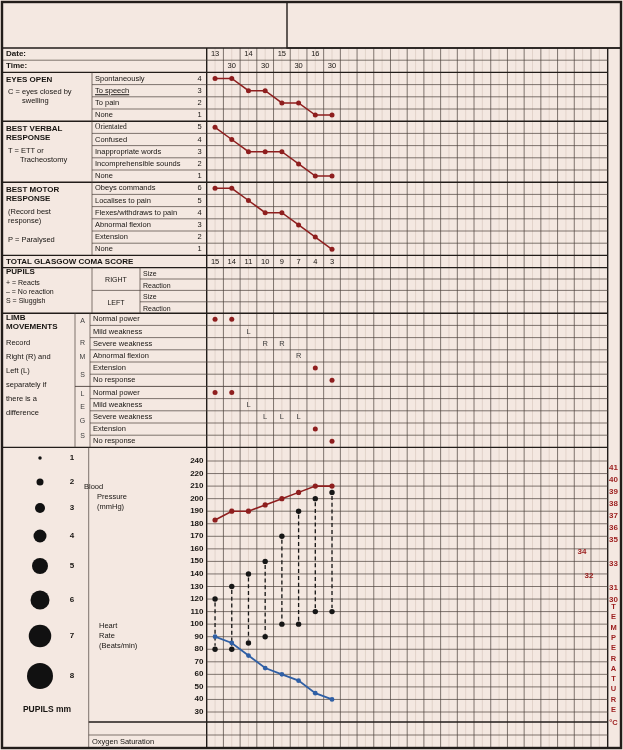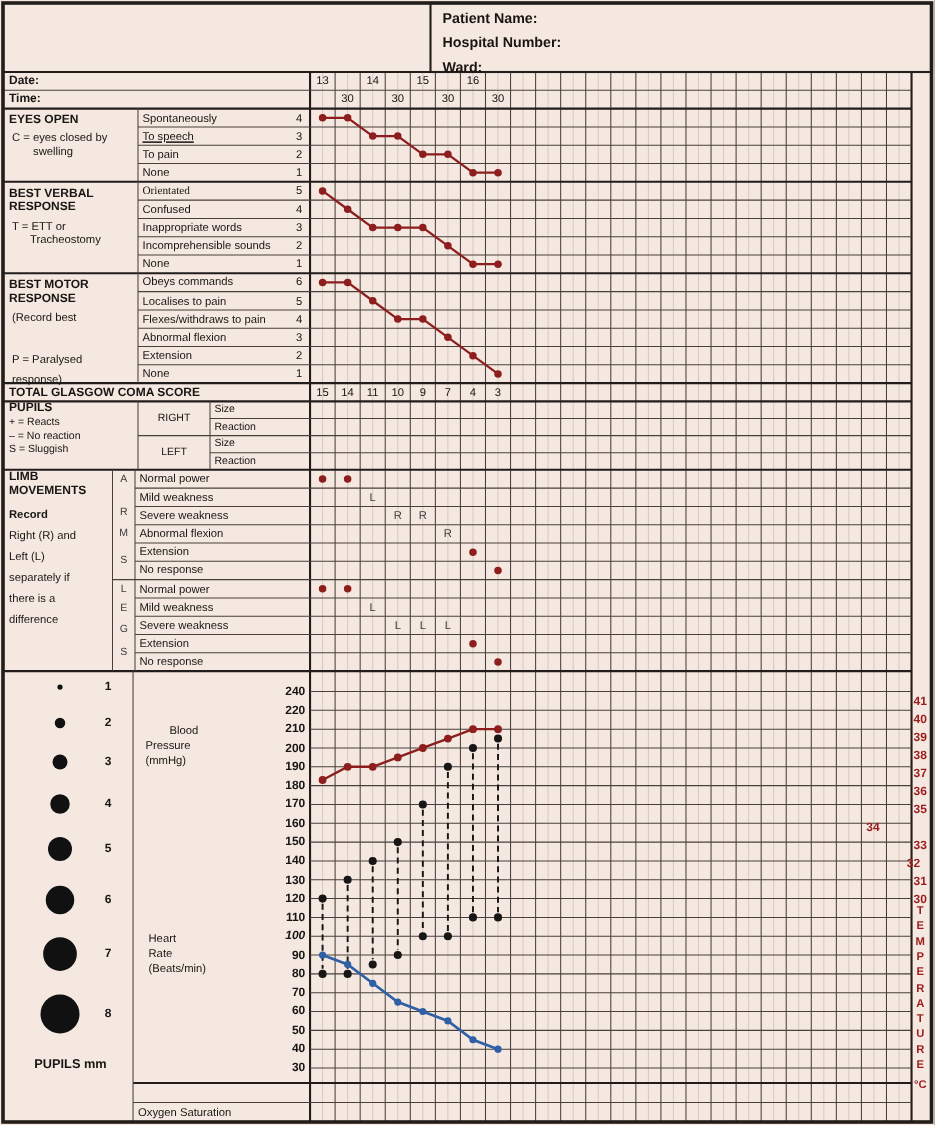--- a/index.html
+++ b/index.html
@@ -224,25 +224,20 @@
         <circle cx="40" cy="458" r="1.75" fill="#111"></circle>
         <circle cx="40" cy="482" r="3.5" fill="#111"></circle>
         <circle cx="40" cy="508" r="5" fill="#111"></circle>
         <circle cx="40" cy="536" r="6.5" fill="#111"></circle>
         <circle cx="40" cy="566" r="8" fill="#111"></circle>
         <circle cx="40" cy="600" r="9.5" fill="#111"></circle>
         <circle cx="40" cy="636" r="11.25" fill="#111"></circle>
         <circle cx="40" cy="676" r="13" fill="#111"></circle>
       </g>
     </svg>
-  <div id="patient-box">
-    <div class="pf" style="top:6px">Patient Name:</div>
-    <div class="pf" style="top:22px">Hospital Number:</div>
-    <div class="pf" style="top:39px">Ward:</div>
-  </div>
   <div id="text-layer">
       <div class="t b s8" style="left: 6px; top: 54.1px;">Date:</div>
       <div class="t b s8" style="left: 6px; top: 66.3px;">Time:</div>
       <div class="t tc" style="left: 215.054px; top: 54.1px;">13</div>
       <div class="t tc" style="left: 248.47px; top: 54.1px;">14</div>
       <div class="t tc" style="left: 281.886px; top: 54.1px;">15</div>
       <div class="t tc" style="left: 315.302px; top: 54.1px;">16</div>
       <div class="t tc" style="left: 231.762px; top: 66.3px;">30</div>
       <div class="t tc" style="left: 265.178px; top: 66.3px;">30</div>
       <div class="t tc" style="left: 298.594px; top: 66.3px;">30</div>
@@ -268,21 +263,21 @@
       <div class="t tc" style="left: 199.5px; top: 139.5px;">4</div>
       <div class="t " style="left: 95px; top: 151.7px;">Inappropriate words</div>
       <div class="t tc" style="left: 199.5px; top: 151.7px;">3</div>
       <div class="t " style="left: 95px; top: 163.9px;">Incomprehensible sounds</div>
       <div class="t tc" style="left: 199.5px; top: 163.9px;">2</div>
       <div class="t " style="left: 95px; top: 176.1px;">None</div>
       <div class="t tc" style="left: 199.5px; top: 176.1px;">1</div>
       <div class="t b s8" style="left: 6px; top: 190px;">BEST MOTOR</div>
       <div class="t b s8" style="left: 6px; top: 199px;">RESPONSE</div>
       <div class="t " style="left: 8px; top: 212px;">(Record best</div>
-      <div class="t " style="left: 8px; top: 221px; margin-top: 32px;">response)</div>
+      <div class="t " style="left: 8px; top: 221px;">response)</div>
       <div class="t " style="left: 8px; top: 240px;">P = Paralysed</div>
       <div class="t " style="left: 95px; top: 188.3px;">Obeys commands</div>
       <div class="t tc" style="left: 199.5px; top: 188.3px;">6</div>
       <div class="t " style="left: 95px; top: 200.5px;">Localises to pain</div>
       <div class="t tc" style="left: 199.5px; top: 200.5px;">5</div>
       <div class="t " style="left: 95px; top: 212.7px;">Flexes/withdraws to pain</div>
       <div class="t tc" style="left: 199.5px; top: 212.7px;">4</div>
       <div class="t " style="left: 95px; top: 224.9px;">Abnormal flexion</div>
       <div class="t tc" style="left: 199.5px; top: 224.9px;">3</div>
       <div class="t " style="left: 95px; top: 237.1px;">Extension</div>
@@ -303,21 +298,21 @@
       <div class="t s7" style="left: 6px; top: 290.5px;">– = No reaction</div>
       <div class="t s7" style="left: 6px; top: 299.5px;">S = Sluggish</div>
       <div class="t s7 tc" style="left: 116px; top: 279px;">RIGHT</div>
       <div class="t s7 tc" style="left: 116px; top: 301.8px;">LEFT</div>
       <div class="t s7" style="left: 143px; top: 273.3px;">Size</div>
       <div class="t s7" style="left: 143px; top: 284.7px;">Reaction</div>
       <div class="t s7" style="left: 143px; top: 296.1px;">Size</div>
       <div class="t s7" style="left: 143px; top: 307.5px;">Reaction</div>
       <div class="t b s8" style="left: 6px; top: 318px;">LIMB</div>
       <div class="t b s8" style="left: 6px; top: 327px;">MOVEMENTS</div>
-      <div class="t " style="left: 6px; top: 343px; font-weight: bold;">Record</div>
+      <div class="t " style="left: 6px; top: 343px;">Record</div>
       <div class="t " style="left: 6px; top: 357px;">Right (R) and</div>
       <div class="t " style="left: 6px; top: 371px;">Left (L)</div>
       <div class="t " style="left: 6px; top: 385px;">separately if</div>
       <div class="t " style="left: 6px; top: 399px;">there is a</div>
       <div class="t " style="left: 6px; top: 413px;">difference</div>
       <div class="t s7 gray tc" style="left: 82.5px; top: 319.5px;">A</div>
       <div class="t s7 gray tc" style="left: 82.5px; top: 342px;">R</div>
       <div class="t s7 gray tc" style="left: 82.5px; top: 356px;">M</div>
       <div class="t s7 gray tc" style="left: 82.5px; top: 374px;">S</div>
       <div class="t s7 gray tc" style="left: 82.5px; top: 392.5px;">L</div>
@@ -336,57 +331,57 @@
       <div class="t " style="left: 93px; top: 429.1px;">Extension</div>
       <div class="t " style="left: 93px; top: 441.3px;">No response</div>
       <div class="t gray tc" style="left: 248.47px; top: 331.5px;">L</div>
       <div class="t gray tc" style="left: 265.178px; top: 343.7px;">R</div>
       <div class="t gray tc" style="left: 281.886px; top: 343.7px;">R</div>
       <div class="t gray tc" style="left: 298.594px; top: 355.9px;">R</div>
       <div class="t gray tc" style="left: 248.47px; top: 404.7px;">L</div>
       <div class="t gray tc" style="left: 265.178px; top: 416.9px;">L</div>
       <div class="t gray tc" style="left: 281.886px; top: 416.9px;">L</div>
       <div class="t gray tc" style="left: 298.594px; top: 416.9px;">L</div>
-      <div class="t " style="left: 113px; top: 487px;">Blood</div>
+      <div class="t " style="left: 84px; top: 487px;">Blood</div>
       <div class="t " style="left: 97px; top: 497px;">Pressure</div>
       <div class="t " style="left: 97px; top: 507px;">(mmHg)</div>
       <div class="t " style="left: 99px; top: 626px;">Heart</div>
       <div class="t " style="left: 99px; top: 636px;">Rate</div>
       <div class="t " style="left: 99px; top: 646px;">(Beats/min)</div>
       <div class="t b s8 tr" style="width: 34px; left: 169.5px; top: 461px;">240</div>
       <div class="t b s8 tr" style="width: 34px; left: 169.5px; top: 473.55px;">220</div>
       <div class="t b s8 tr" style="width: 34px; left: 169.5px; top: 486.1px;">210</div>
       <div class="t b s8 tr" style="width: 34px; left: 169.5px; top: 498.65px;">200</div>
       <div class="t b s8 tr" style="width: 34px; left: 169.5px; top: 511.2px;">190</div>
       <div class="t b s8 tr" style="width: 34px; left: 169.5px; top: 523.75px;">180</div>
       <div class="t b s8 tr" style="width: 34px; left: 169.5px; top: 536.3px;">170</div>
       <div class="t b s8 tr" style="width: 34px; left: 169.5px; top: 548.85px;">160</div>
       <div class="t b s8 tr" style="width: 34px; left: 169.5px; top: 561.4px;">150</div>
       <div class="t b s8 tr" style="width: 34px; left: 169.5px; top: 573.95px;">140</div>
       <div class="t b s8 tr" style="width: 34px; left: 169.5px; top: 586.5px;">130</div>
       <div class="t b s8 tr" style="width: 34px; left: 169.5px; top: 599.05px;">120</div>
       <div class="t b s8 tr" style="width: 34px; left: 169.5px; top: 611.6px;">110</div>
-      <div class="t b s8 tr" style="width: 34px; left: 169.5px; top: 624.15px; font-style: italic;">100</div>
+      <div class="t b s8 tr" style="width: 34px; left: 169.5px; top: 624.15px;">100</div>
       <div class="t b s8 tr" style="width: 34px; left: 169.5px; top: 636.7px;">90</div>
       <div class="t b s8 tr" style="width: 34px; left: 169.5px; top: 649.25px;">80</div>
       <div class="t b s8 tr" style="width: 34px; left: 169.5px; top: 661.8px;">70</div>
       <div class="t b s8 tr" style="width: 34px; left: 169.5px; top: 674.35px;">60</div>
       <div class="t b s8 tr" style="width: 34px; left: 169.5px; top: 686.9px;">50</div>
       <div class="t b s8 tr" style="width: 34px; left: 169.5px; top: 699.45px;">40</div>
       <div class="t b s8 tr" style="width: 34px; left: 169.5px; top: 712px;">30</div>
       <div class="t b s8 red tc" style="left: 613.5px; top: 468px;">41</div>
       <div class="t b s8 red tc" style="left: 613.5px; top: 480px;">40</div>
       <div class="t b s8 red tc" style="left: 613.5px; top: 492px;">39</div>
       <div class="t b s8 red tc" style="left: 613.5px; top: 504px;">38</div>
       <div class="t b s8 red tc" style="left: 613.5px; top: 516px;">37</div>
       <div class="t b s8 red tc" style="left: 613.5px; top: 528px;">36</div>
       <div class="t b s8 red tc" style="left: 613.5px; top: 540px;">35</div>
       <div class="t b s8 red tc" style="left: 582px; top: 552px;">34</div>
       <div class="t b s8 red tc" style="left: 613.5px; top: 564px;">33</div>
-      <div class="t b s8 red tc" style="left: 609px; top: 576px;">32</div>
+      <div class="t b s8 red tc" style="left: 589px; top: 576px;">32</div>
       <div class="t b s8 red tc" style="left: 613.5px; top: 588px;">31</div>
       <div class="t b s8 red tc" style="left: 613.5px; top: 600px;">30</div>
       <div class="t b red tc" style="left: 613.5px; top: 607px;">T</div>
       <div class="t b red tc" style="left: 613.5px; top: 617.3px;">E</div>
       <div class="t b red tc" style="left: 613.5px; top: 627.6px;">M</div>
       <div class="t b red tc" style="left: 613.5px; top: 637.9px;">P</div>
       <div class="t b red tc" style="left: 613.5px; top: 648.2px;">E</div>
       <div class="t b red tc" style="left: 613.5px; top: 658.5px;">R</div>
       <div class="t b red tc" style="left: 613.5px; top: 668.8px;">A</div>
       <div class="t b red tc" style="left: 613.5px; top: 679.1px;">T</div>

